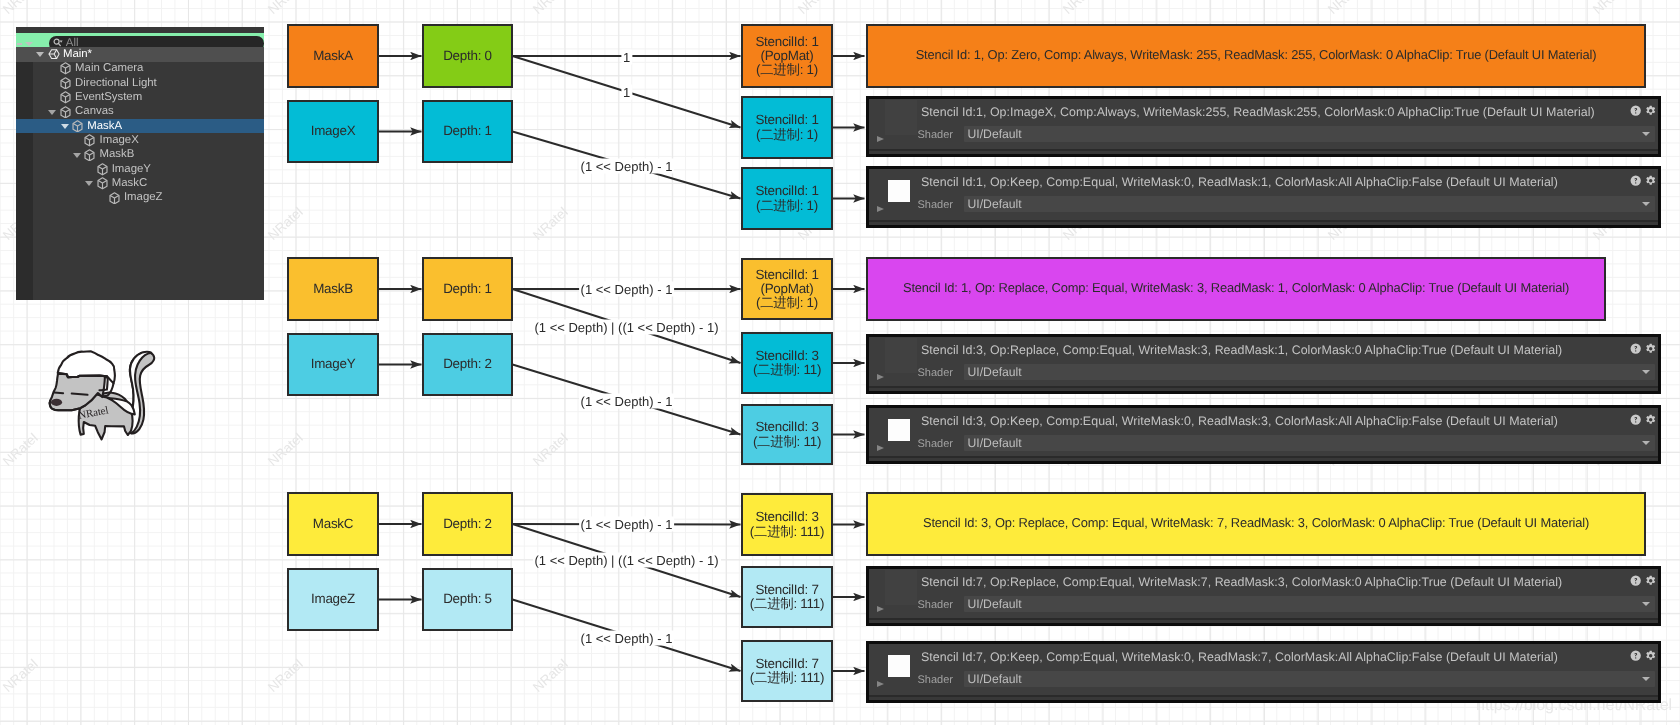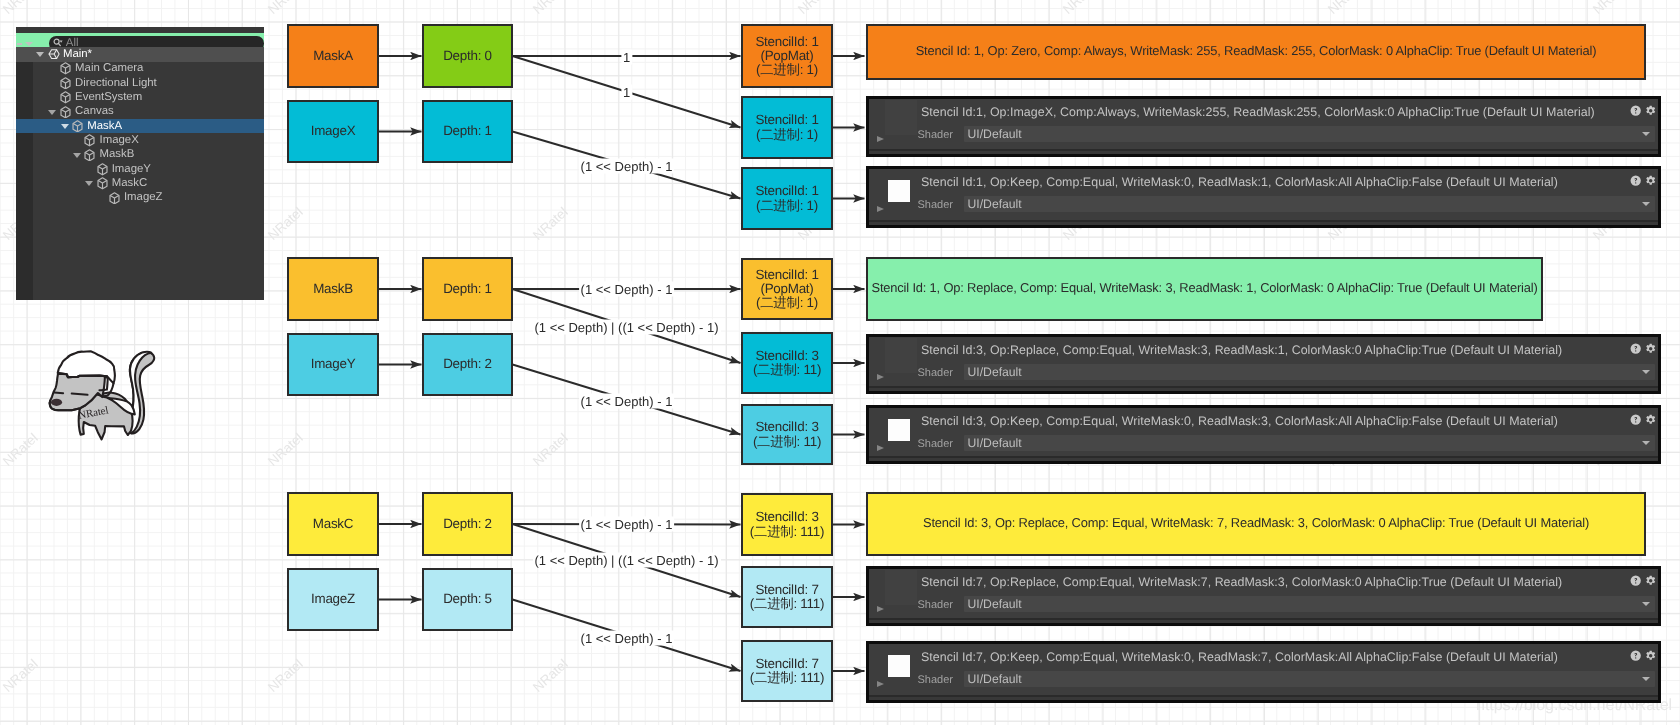--- a/index.html
+++ b/index.html
@@ -189,21 +189,21 @@
       <span class="ln">(二进制: 1)</span>
     </div>
   <div class="fbox" style="left:741px;top:96px;width:92px;height:63px;background:#03BCD6;">
       <span class="ln">StencilId: 1</span>
       <span class="ln">(二进制: 1)</span>
     </div>
   <div class="fbox" style="left:741px;top:167px;width:92px;height:63px;background:#03BCD6;">
       <span class="ln">StencilId: 1</span>
       <span class="ln">(二进制: 1)</span>
     </div>
-  <div class="sumpanel" style="left:866px;top:24px;width:780px;height:56px;background:#F58018;text-align:center;">
+  <div class="sumpanel" style="left:866px;top:24px;width:780px;height:64px;background:#F58018;text-align:center;">
       <span>Stencil Id: 1, Op: Zero, Comp: Always, WriteMask: 255, ReadMask: 255, ColorMask: 0 AlphaClip: True  (Default UI Material)</span>
     </div>
   <div class="mat" style="left:866px;top:96px;width:795px;height:61px;">
     <div class="hdr"></div>
     <div class="body"></div>
     <div class="prevbox"></div>
     <div class="foldout"></div>
     <div class="title">Stencil Id:1, Op:ImageX, Comp:Always, WriteMask:255, ReadMask:255, ColorMask:0 AlphaClip:True (Default UI Material)</div>
     <div class="shaderlbl">Shader</div>
     <div class="shaderfield" style="right:3px;">
@@ -265,21 +265,21 @@
       <span class="ln">(二进制: 1)</span>
     </div>
   <div class="fbox" style="left:741px;top:332px;width:92px;height:62px;background:#03BCD6;">
       <span class="ln">StencilId: 3</span>
       <span class="ln">(二进制: 11)</span>
     </div>
   <div class="fbox" style="left:741px;top:404px;width:92px;height:61px;background:#4DCDE3;">
       <span class="ln">StencilId: 3</span>
       <span class="ln">(二进制: 11)</span>
     </div>
-  <div class="sumpanel" style="left:866px;top:257px;width:677px;height:64px;background:#86efac;">
+  <div class="sumpanel" style="left:866px;top:257px;width:740px;height:64px;background:#d946ef;">
       <span>Stencil Id: 1, Op: Replace, Comp: Equal, WriteMask: 3, ReadMask: 1, ColorMask: 0 AlphaClip: True  (Default UI Material)</span>
     </div>
   <div class="mat" style="left:866px;top:334px;width:795px;height:60px;">
     <div class="hdr"></div>
     <div class="body"></div>
     <div class="prevbox"></div>
     <div class="foldout"></div>
     <div class="title">Stencil Id:3, Op:Replace, Comp:Equal, WriteMask:3, ReadMask:1, ColorMask:0 AlphaClip:True (Default UI Material)</div>
     <div class="shaderlbl">Shader</div>
     <div class="shaderfield" style="right:3px;">

